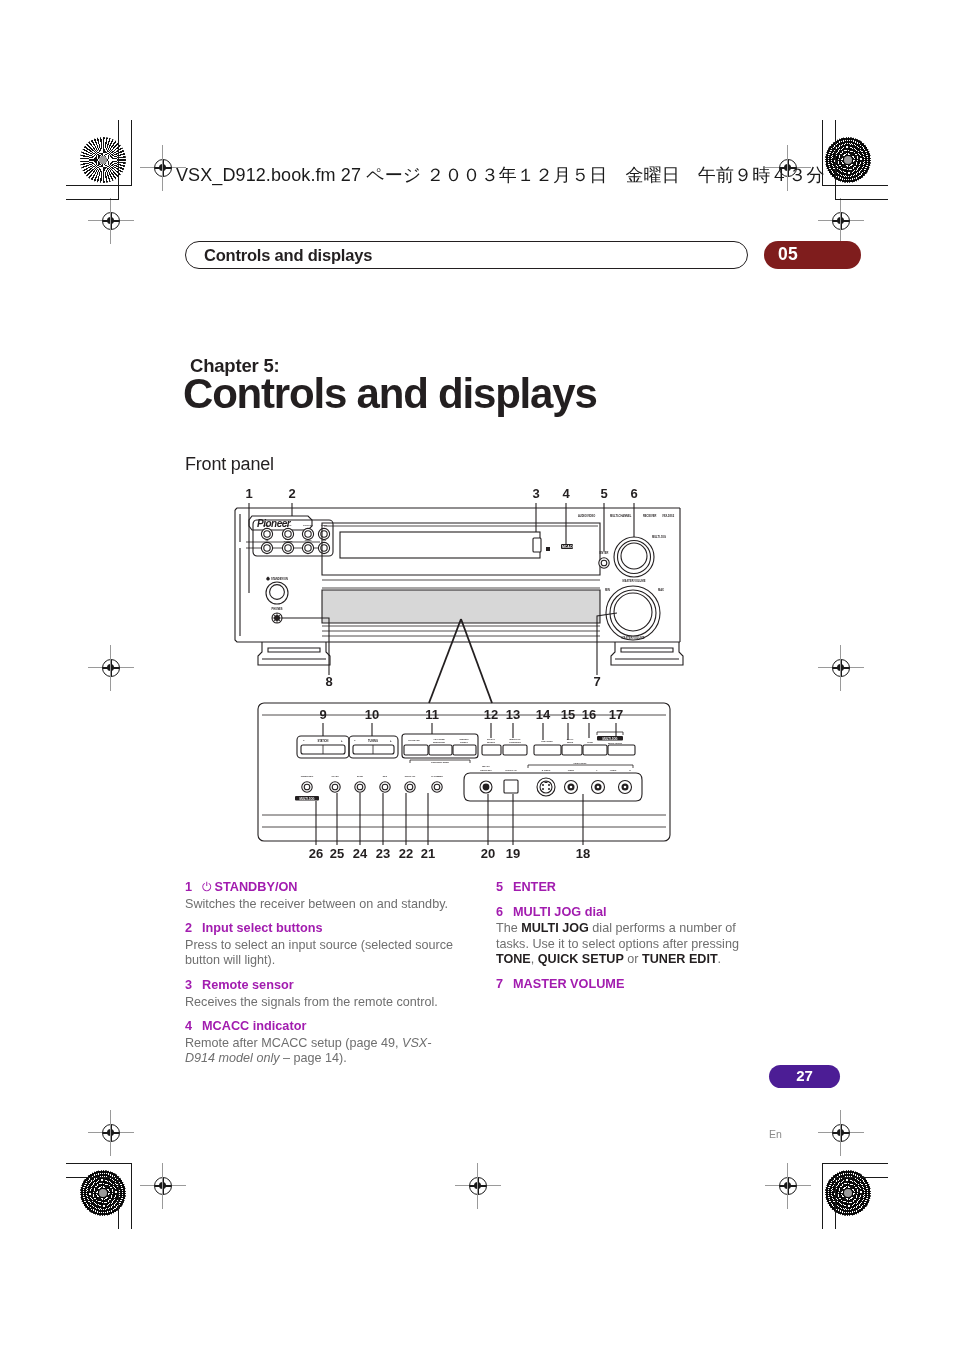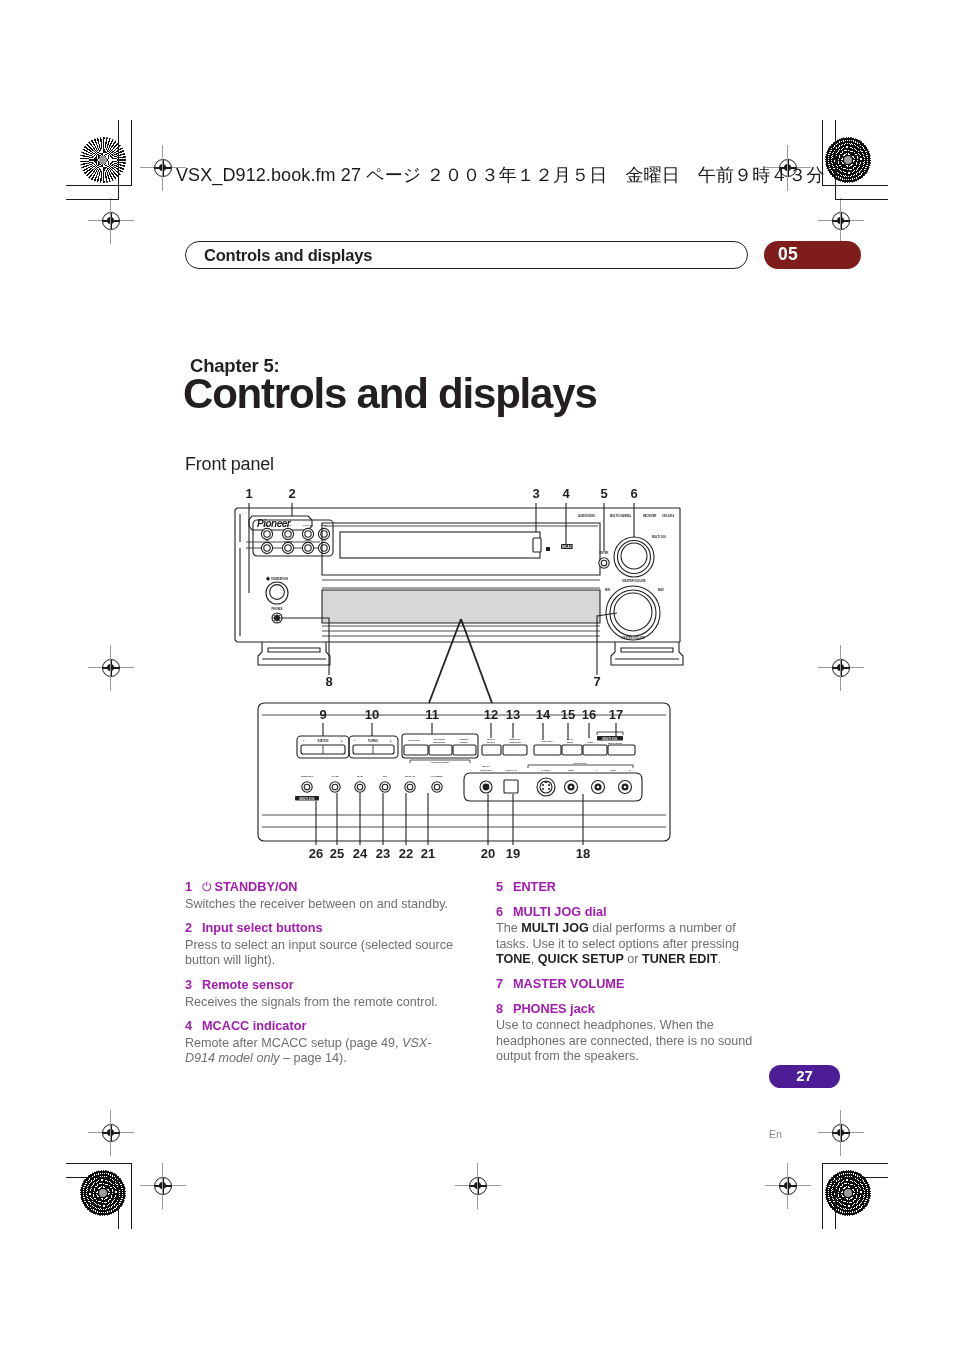--- a/index.html
+++ b/index.html
@@ -728,25 +728,19 @@
       <span>The </span><b>MULTI JOG</b><span> dial performs a number of tasks. Use it to select options after pressing </span><b>TONE</b><span>, </span><b>QUICK SETUP</b><span> or </span><b>TUNER EDIT</b><span>.</span>
     </div>
   </div>
 
   <div class="item">
     <div class="item-head">
       <span class="num">7</span><span>MASTER VOLUME</span>
     </div>
   </div>
 
-  <div class="item">
-    <div class="item-head">
-      <span class="num">8</span><span>PHONES jack</span>
-    </div>
-    <div class="item-body">Use to connect headphones. When the headphones are connected, there is no sound output from the speakers.</div>
-  </div>
 
 </div>
 
 <div class="folio">
   <span>27</span>
 </div>
 <div class="folio-sub">En</div>
 
 </body></html>

